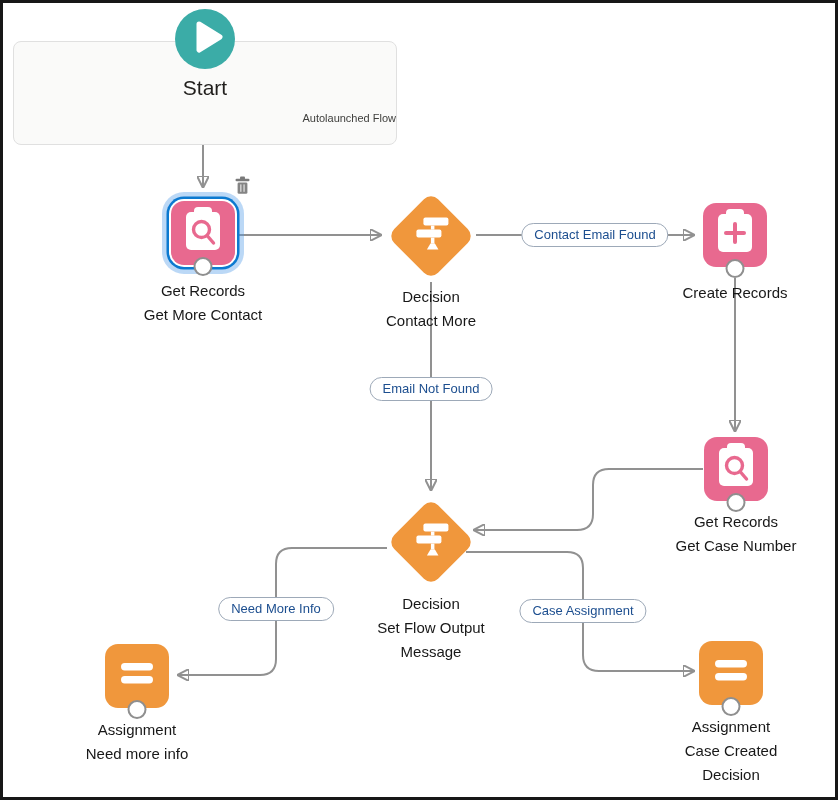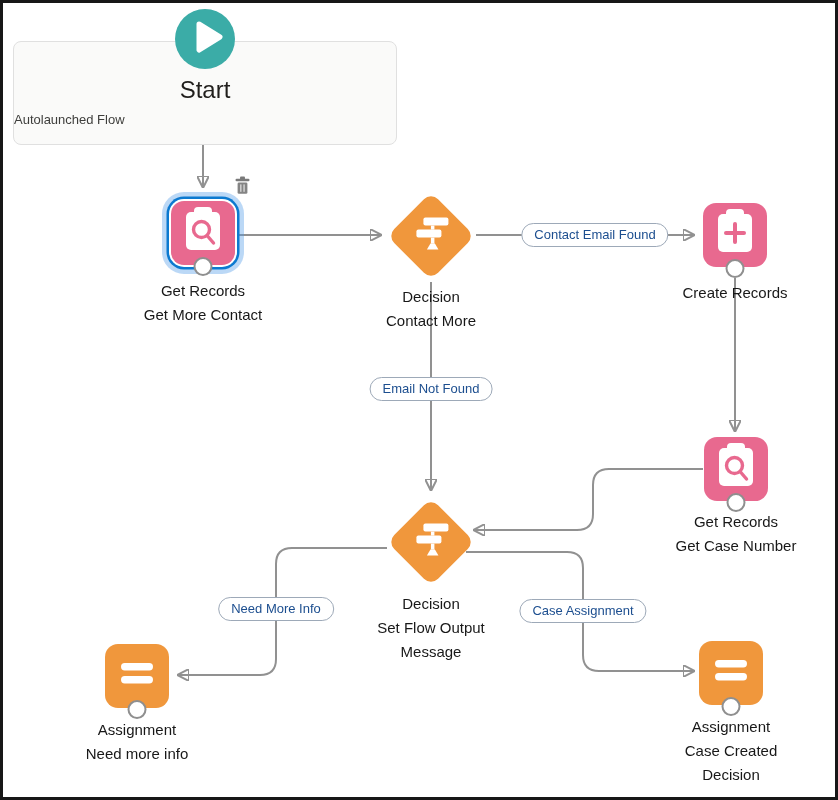--- a/index.html
+++ b/index.html
@@ -9,23 +9,23 @@
   }
   #connector-layer{position:absolute;left:0;top:0;z-index:0;}
   #connector-layer path{stroke:var(--connector-gray,#919191);stroke-width:2;fill:none;}
 
   
   .start-box{
     position:absolute;left:10px;top:38px;width:384px;height:104px;box-sizing:border-box;
     background:#fafaf9;border:1px solid #e0e0e0;border-radius:8px;z-index:2;
   }
   .start-title{position:absolute;left:0;top:34px;width:100%;text-align:center;
-    font-size:24px;color:#201e1c;}
-  .start-subtitle{position:absolute;left:0;top:70px;width:100%;text-align:left;
-    font-size:13px;color:#3e3e3c;}
+    font-size:21px;color:#201e1c;}
+  .start-subtitle{position:absolute;left:0;top:70px;width:100%;text-align:right;
+    font-size:11px;color:#3e3e3c;}
   .start-circle{
     position:absolute;left:172px;top:6px;width:60px;height:60px;border-radius:50%;
     background:var(--start-teal,#3baca7);display:flex;align-items:center;justify-content:center;z-index:3;
   }
 
   
   .node{
     position:absolute;width:64px;height:64px;transform:translate(-50%,-50%);
     border-radius:13px;display:flex;align-items:center;justify-content:center;z-index:3;
   }

